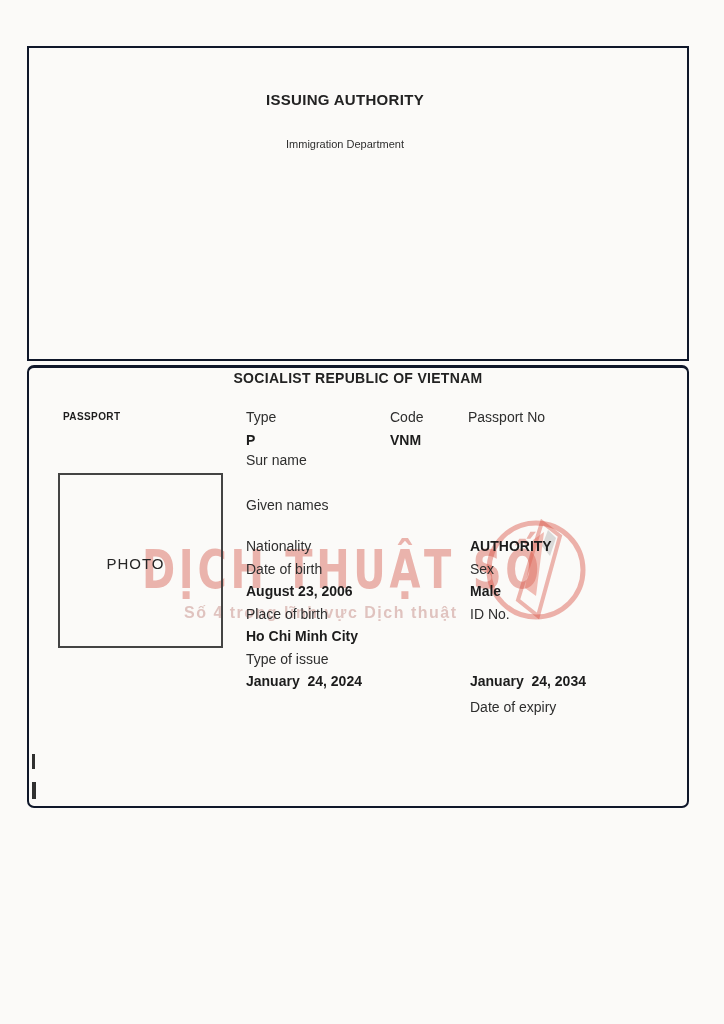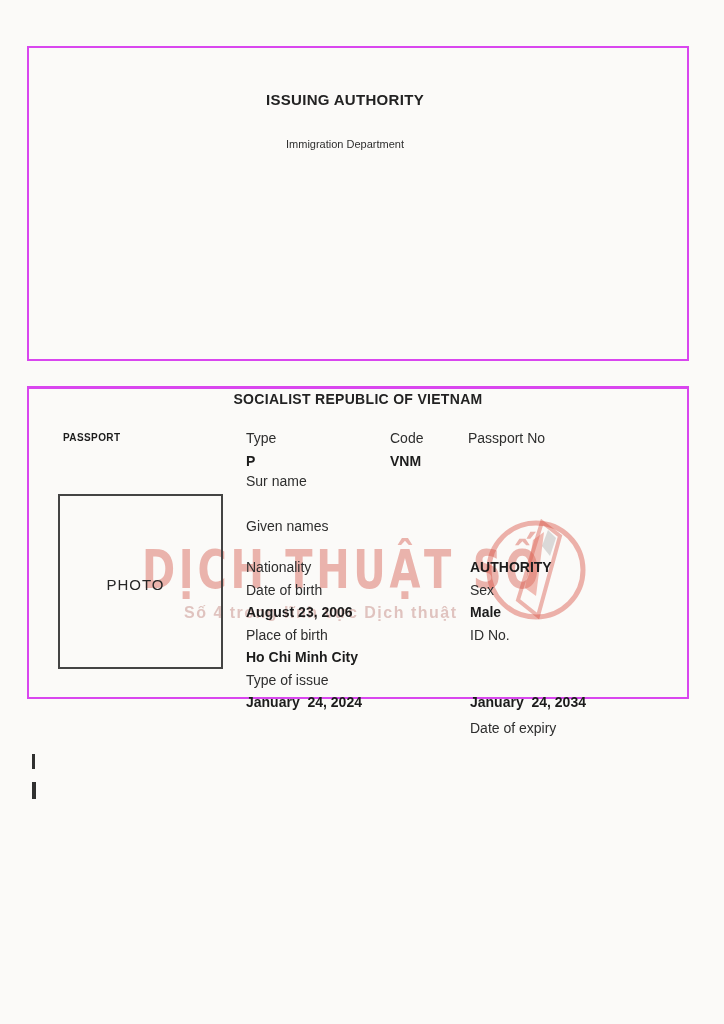--- a/index.html
+++ b/index.html
@@ -5,24 +5,24 @@
   html,body { margin:0; padding:0; background:#ffffff; }
   .page {
     position:relative; width:724px; height:1024px;
     background:#fbfaf8; overflow:hidden;
     font-family:"Liberation Sans", sans-serif;
     color:#2e2e2e;
   }
   
   .box {
     position:absolute; left:27px; width:662px;
-    border:2px solid #d946ef; background:transparent; box-sizing:border-box;
+    border:2px solid #0f172a; background:transparent; box-sizing:border-box;
   }
   .box-top    { top:46px;  height:315px; }
-  .box-bottom { top:386px; height:313px; border-top-width:3px; }
+  .box-bottom { top:365px; height:443px; border-top-width:3px;border-radius:7px; }
 
   
   .t { position:absolute; font-size:14px; line-height:16px; white-space:pre; }
   .b { font-weight:bold; color:#1c1c1c; }
   .ctr { left:0; width:100%; text-align:center; transform:translateX(-13px); }
 
   .heading { font-size:15px; font-weight:bold; letter-spacing:.3px; color:#222; }
 
   
   .photo-box {

